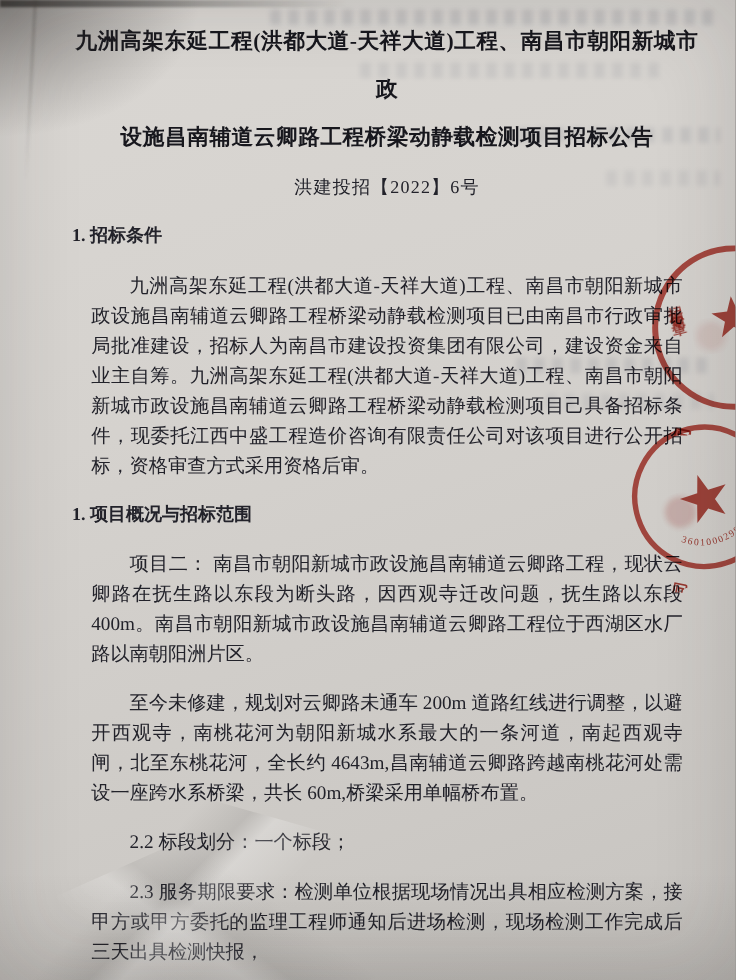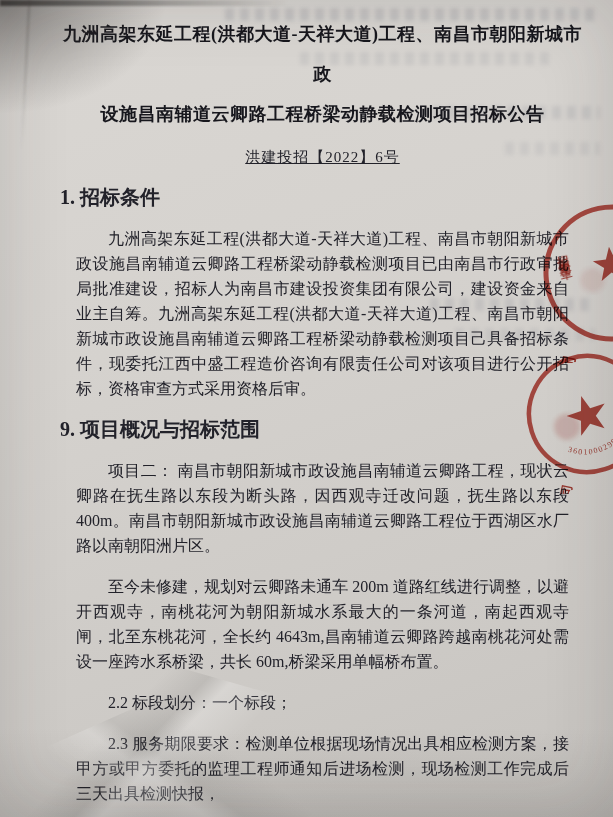--- a/index.html
+++ b/index.html
@@ -29,22 +29,22 @@
     transform:rotate(-24deg);z-index:5;}
   .shade-bottom{position:absolute;left:0;bottom:0;width:100%;height:90px;
     background:linear-gradient(to bottom,rgba(0,0,0,0),rgba(55,52,48,.10));z-index:5;}
   
   .ghost{position:absolute;height:13px;border-radius:2px;
     background:repeating-linear-gradient(90deg,rgba(92,98,114,.30) 0 9px,rgba(92,98,114,0) 9px 15px);
     filter:blur(2.3px);z-index:1;}
   
   .content{position:absolute;left:60px;right:28px;top:14px;z-index:2;}
   .title{font-size:18px;font-weight:bold;line-height:40px;text-align:center;color:#17171d;letter-spacing:.5px;}
-  .docno{font-size:15px;text-align:center;margin-top:12px;line-height:22px;letter-spacing:1px;text-decoration:underline;}
-  .h{font-size:20px;font-weight:bold;line-height:25px;margin-top:17px;}
+  .docno{font-size:15px;text-align:center;margin-top:12px;line-height:22px;letter-spacing:1px;}
+  .h{font-size:15px;font-weight:bold;line-height:25px;margin-top:17px;}
   .p{font-size:16px;line-height:25px;text-align:justify;text-indent:2em;margin:16px;}
   .sec2 .h{margin-top:10px;}
   
   .stamp{position:absolute;z-index:4;mix-blend-mode:multiply;opacity:.9;}
   .stamp-inner-text{
     position:absolute;left:552px;top:246px;z-index:4;
     writing-mode:vertical-rl;text-orientation:upright;
     font-size:12px;letter-spacing:3px;color:rgba(168,44,34,.78);
     transform:rotate(-14deg);filter:blur(.4px);mix-blend-mode:multiply;
     font-family:"Liberation Serif","DejaVu Serif",serif;font-weight:bold;
@@ -66,21 +66,21 @@
     <div class="title">九洲高架东延工程(洪都大道-天祥大道)工程、南昌市朝阳新城市政</div>
     <div class="title">设施昌南辅道云卿路工程桥梁动静载检测项目招标公告</div>
     <div class="docno">洪建投招【2022】6号</div>
 
     <div class="sec1">
       <div class="h">1. 招标条件</div>
       <p class="p">九洲高架东延工程(洪都大道-天祥大道)工程、南昌市朝阳新城市政设施昌南辅道云卿路工程桥梁动静载检测项目已由南昌市行政审批局批准建设，招标人为南昌市建设投资集团有限公司，建设资金来自业主自筹。九洲高架东延工程(洪都大道-天祥大道)工程、南昌市朝阳新城市政设施昌南辅道云卿路工程桥梁动静载检测项目己具备招标条件，现委托江西中盛工程造价咨询有限责任公司对该项目进行公开招标，资格审查方式采用资格后审。</p>
     </div>
 
     <div class="sec2">
-      <div class="h">9. 项目概况与招标范围</div>
+      <div class="h">1. 项目概况与招标范围</div>
       <p class="p">项目二： 南昌市朝阳新城市政设施昌南辅道云卿路工程，现状云卿路在抚生路以东段为断头路，因西观寺迁改问题，抚生路以东段 400m。南昌市朝阳新城市政设施昌南辅道云卿路工程位于西湖区水厂路以南朝阳洲片区。</p>
       <p class="p">至今未修建，规划对云卿路未通车 200m 道路红线进行调整，以避开西观寺，南桃花河为朝阳新城水系最大的一条河道，南起西观寺闸，北至东桃花河，全长约 4643m,昌南辅道云卿路跨越南桃花河处需设一座跨水系桥梁，共长 60m,桥梁采用单幅桥布置。</p>
       <p class="p">2.2 标段划分：一个标段；</p>
       <p class="p">2.3 服务期限要求：检测单位根据现场情况出具相应检测方案，接甲方或甲方委托的监理工程师通知后进场检测，现场检测工作完成后三天出具检测快报，</p>
     </div>
   </div>
 
   <svg class="stamp" style="left:522px;top:183px;" width="180" height="180" viewBox="0 0 180 180">
     <defs>
       <path id="arc1" d="M 90,140 A 50,50 0 1,1 89.95,140" fill="none"></path>

